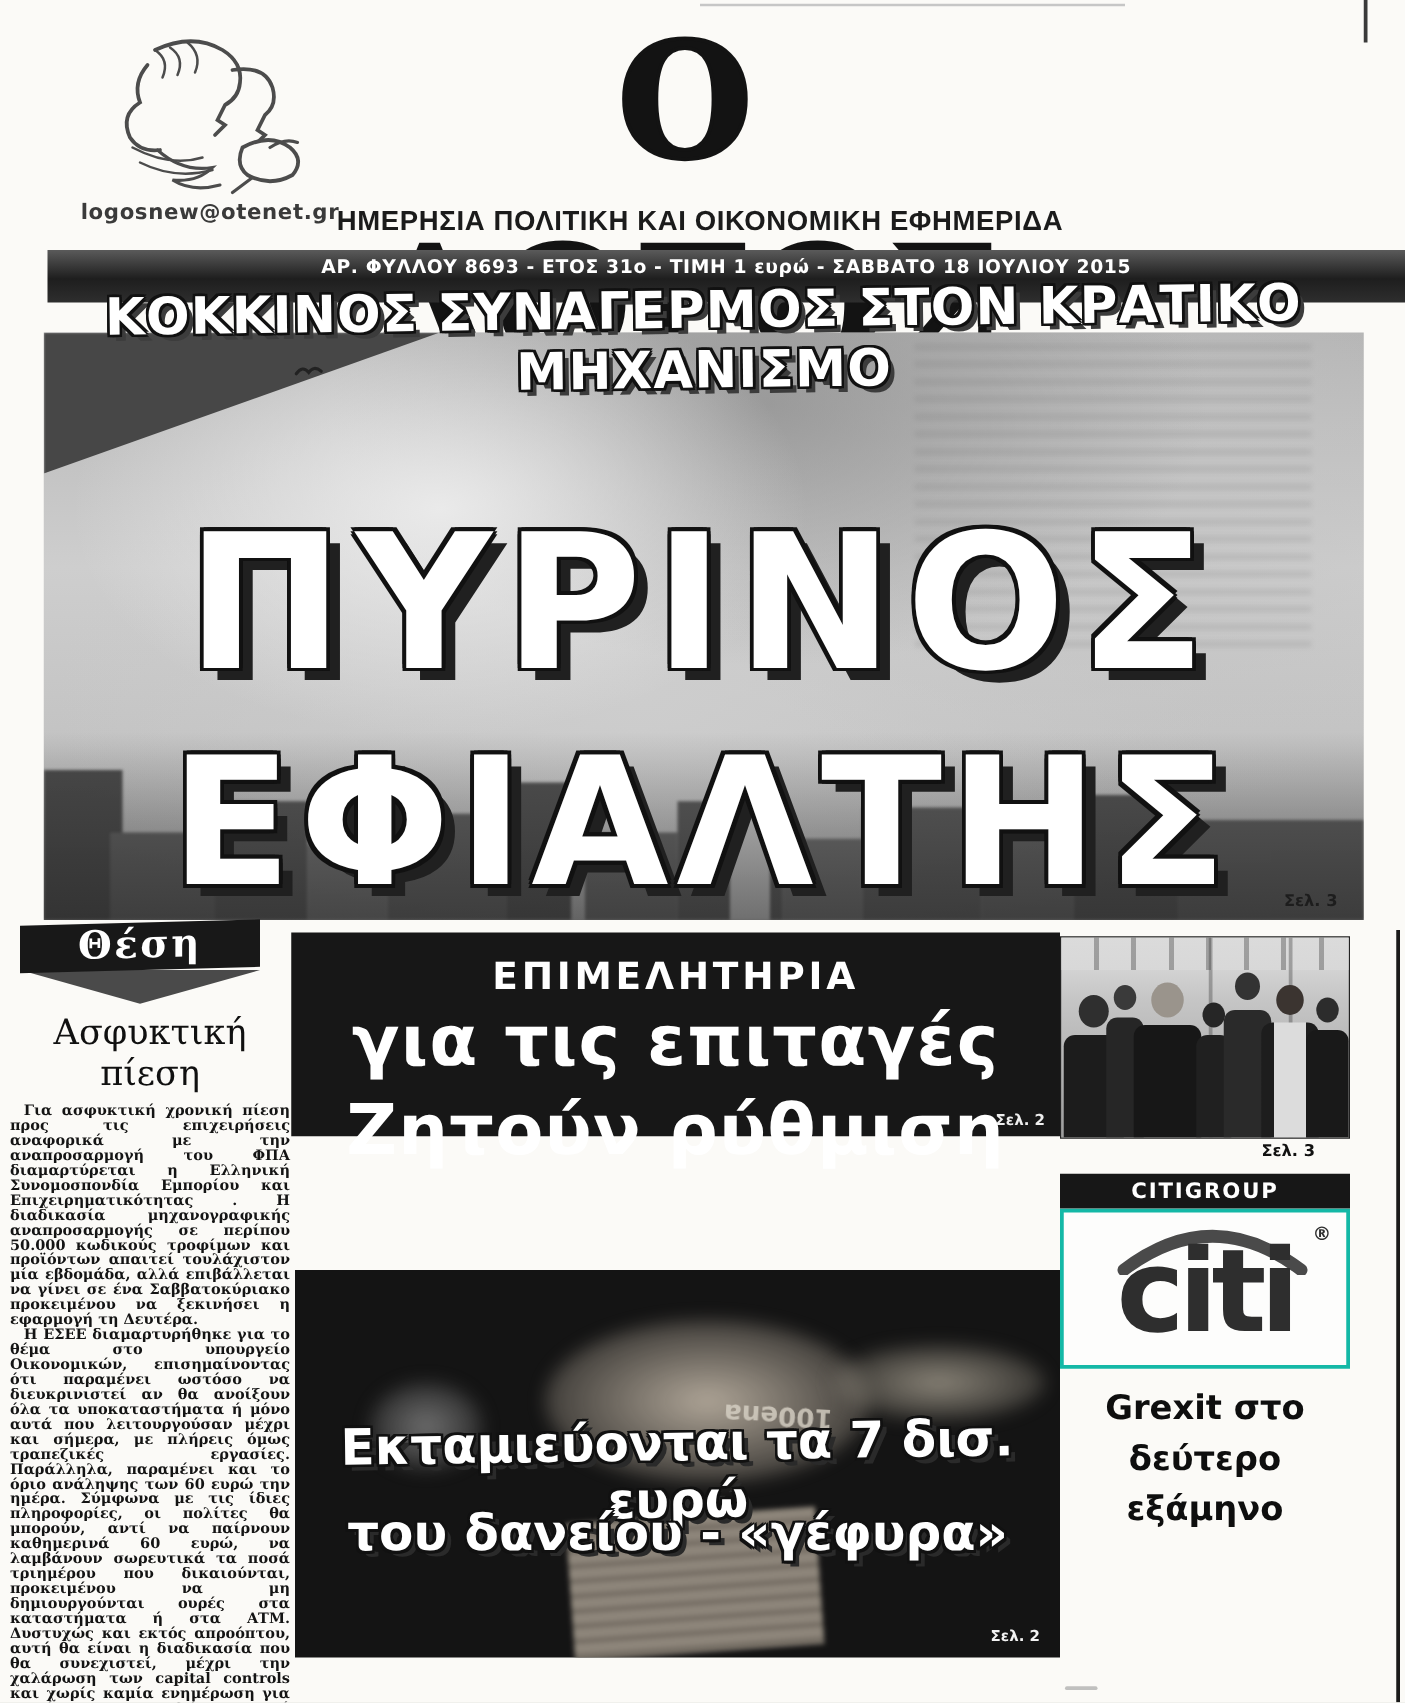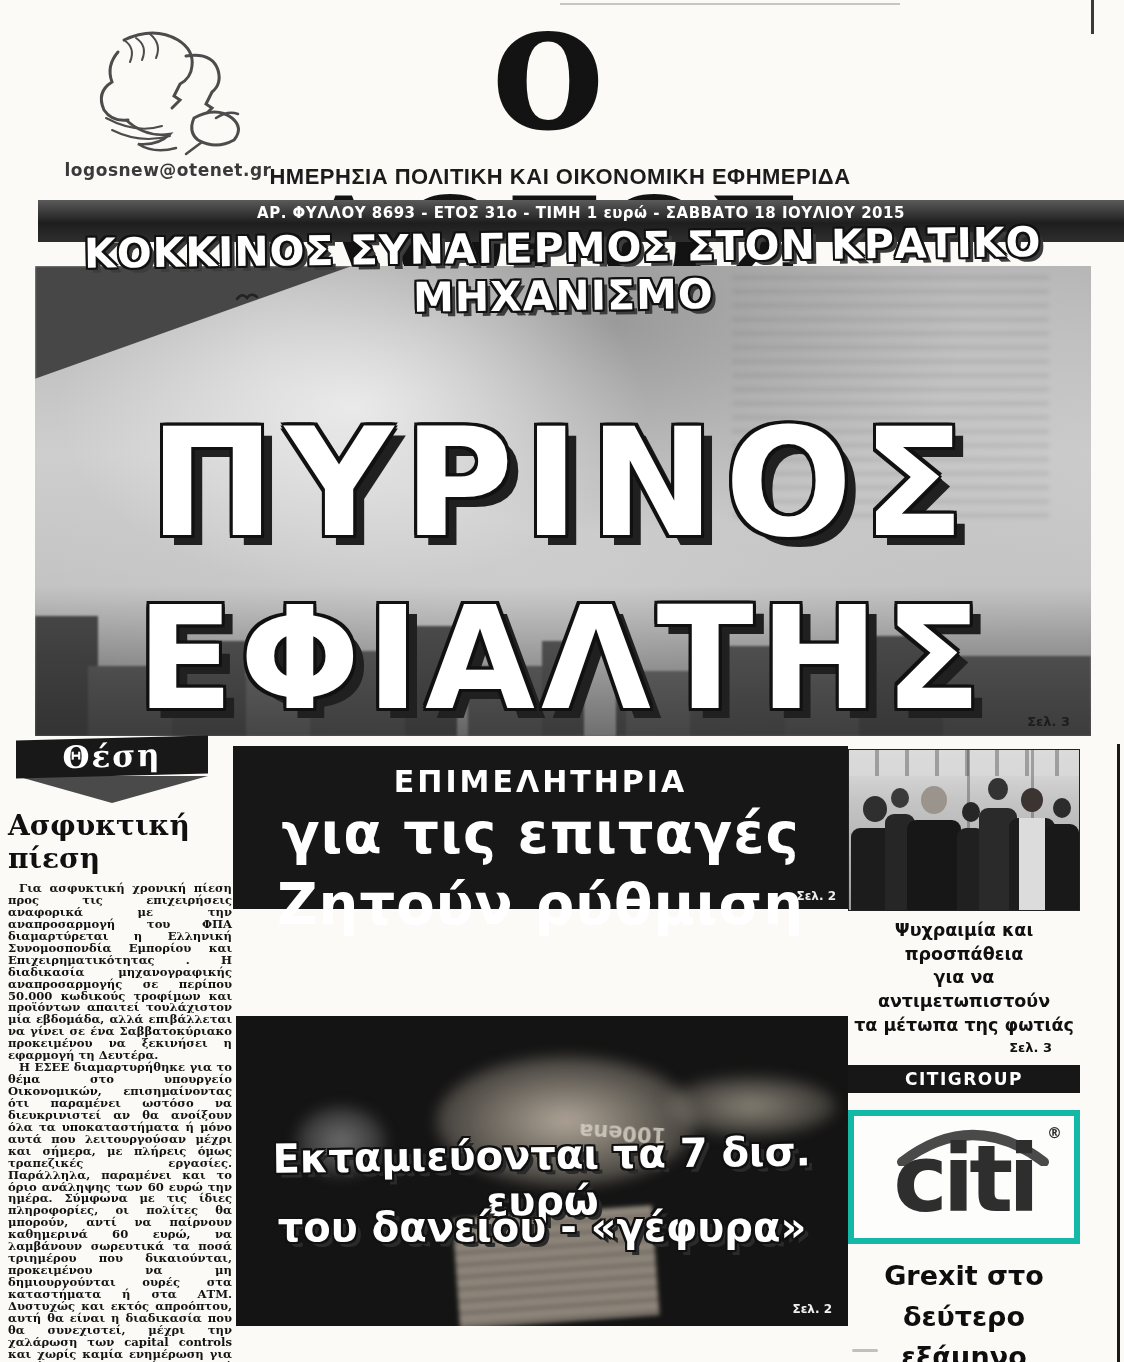--- a/index.html
+++ b/index.html
@@ -49,21 +49,21 @@
   .lead-h2{top:564px;font-size:142px;letter-spacing:6px;}
   .lead-ref{position:absolute;left:980px;top:714px;width:90px;text-align:right;z-index:7;
     font-size:13px;font-weight:bold;color:#1d1d1d;}
   
   .opinion{position:absolute;left:8px;top:738px;width:224px;}
   .banner-rect{margin-left:8px;width:192px;height:38px;background:#181818;transform:skewY(-1.5deg);
     color:#fff;font-family:"DejaVu Serif",serif;font-weight:bold;font-size:31px;line-height:36px;
     text-align:center;letter-spacing:2px;}
   .banner-tri{margin-left:8px;width:0;height:0;border-left:96px solid transparent;
     border-right:96px solid transparent;border-top:27px solid #4a4a4a;}
-  .op-title{margin-top:6px;text-align:left;font-family:"DejaVu Serif",serif;font-weight:bold;
+  .op-title{margin-top:6px;text-align:center;font-family:"DejaVu Serif",serif;font-weight:normal;
     font-size:28px;line-height:1.18;color:#101010;}
   .op-body{margin-top:8px;font-family:"DejaVu Serif",serif;font-weight:bold;font-size:11.6px;
     line-height:1.03;text-align:justify;color:#141414;}
   .op-body p{margin:0;text-indent:11px;}
   
   .chambers{position:absolute;left:233px;top:746px;width:615px;height:163px;background:#171717;
     color:#fff;text-align:center;}
   .ch-kicker{padding-top:18px;font-weight:bold;font-size:30px;letter-spacing:3px;}
   .ch-h{font-weight:bold;font-size:56px;line-height:1.26;letter-spacing:1px;}
   .pg-ref-dark{position:absolute;right:12px;bottom:6px;font-size:12px;font-weight:bold;color:#eee;}
@@ -91,21 +91,21 @@
     background:linear-gradient(180deg,#e2e2e2 0%,#c6c6c6 30%,#9d9d9d 100%);}
   .t-ceiling{position:absolute;left:0;top:0;width:100%;height:26px;
     background:repeating-linear-gradient(90deg,#d9d9d9 0 26px,#8f8f8f 26px 30px);opacity:.8;}
   .t-frame{position:absolute;top:0;width:3px;height:100%;background:rgba(70,70,70,.4);}
   .fig{position:absolute;bottom:0;}
   .fig .head{position:absolute;border-radius:50%;}
   .fig .torso{position:absolute;bottom:0;border-radius:9px 9px 0 0;}
   .t-caption{margin-top:8px;text-align:center;font-weight:bold;font-size:17.5px;line-height:1.35;color:#101010;}
   .t-ref{margin-top:3px;text-align:right;padding-right:28px;font-size:13px;font-weight:bold;}
   .c-bar{margin-top:10px;}
-  .citi-box{margin-top:17px;position:relative;height:122px;border:6px solid #14b8a6;background:#fdfdfc;}
+  .citi-box{margin-top:0;position:relative;height:122px;border:3px solid #14b8a6;background:#fdfdfc;}
   .citi-word{position:absolute;left:0;top:14px;width:100%;text-align:center;font-weight:bold;
     font-size:92px;line-height:100px;letter-spacing:-5px;color:#2e2e2e;}
   .citi-arc{position:absolute;left:40px;top:4px;}
   .citi-reg{position:absolute;right:12px;top:8px;font-size:15px;font-weight:bold;color:#2e2e2e;}
   .c-headline{margin-top:12px;text-align:center;font-weight:bold;font-size:27px;line-height:1.5;color:#0e0e0e;}
   
   .edge-line{position:absolute;left:1117px;top:744px;width:3px;height:618px;background:#1a1a1a;}
   .tr-dash{position:absolute;left:1091px;top:0;width:3px;height:34px;background:#3a3a3a;}
   .top-line{position:absolute;left:560px;top:3px;width:340px;height:2px;background:#c6c6c6;}
   .bottom-speck{position:absolute;left:852px;top:1349px;width:26px;height:3px;background:#9a9a9a;
@@ -223,25 +223,20 @@
         </div>
       <div class="fig" style="left:160px;width:46px;height:124px;">
         <div class="head" style="left:12px;top:2px;width:22px;height:24px;background:#3b3430;"></div>
         <div class="torso" style="left:0;width:46px;height:92px;background:linear-gradient(90deg,#1d1d1d 0 22%,#dcdcdc 22% 78%,#1d1d1d 78% 100%);"></div>
         </div>
       <div class="fig" style="left:196px;width:34px;height:116px;">
         <div class="head" style="left:8px;top:4px;width:18px;height:20px;background:#2c2c2c;"></div>
         <div class="torso" style="left:0;width:34px;height:86px;background:#191919;"></div>
         </div>
     </div>
-    <div class="t-caption">
-      <span>Ψυχραιμία και προσπάθεια</span><br>
-      <span>για να αντιμετωπιστούν</span><br>
-      <span>τα μέτωπα της φωτιάς</span>
-    </div>
     <div class="t-ref">Σελ. 3</div>
 
     <div class="rc-bar c-bar">CITIGROUP</div>
     <div class="citi-box">
       <div class="citi-arc">
         <svg width="158" height="46" viewBox="0 0 158 46" fill="none">
           <path d="M8 42 Q79 -12 150 42" stroke="#4a4a4a" stroke-width="10" stroke-linecap="round"></path>
         </svg>
       </div>
       <div class="citi-word">citi</div>

